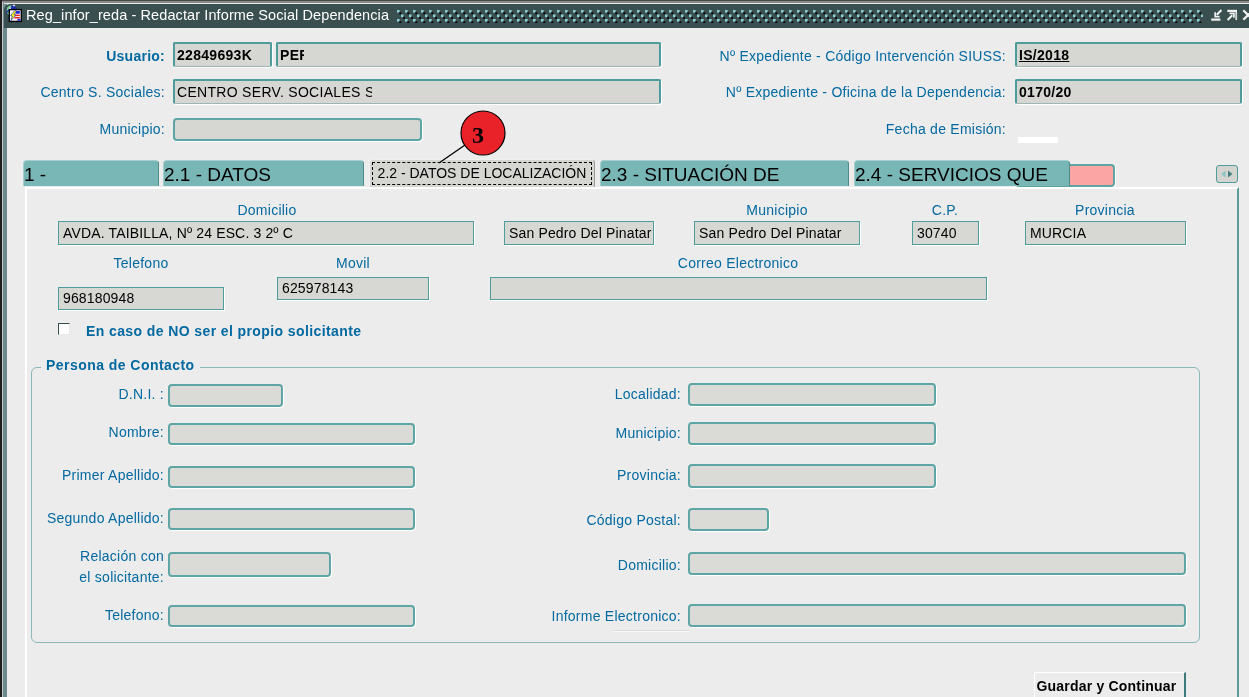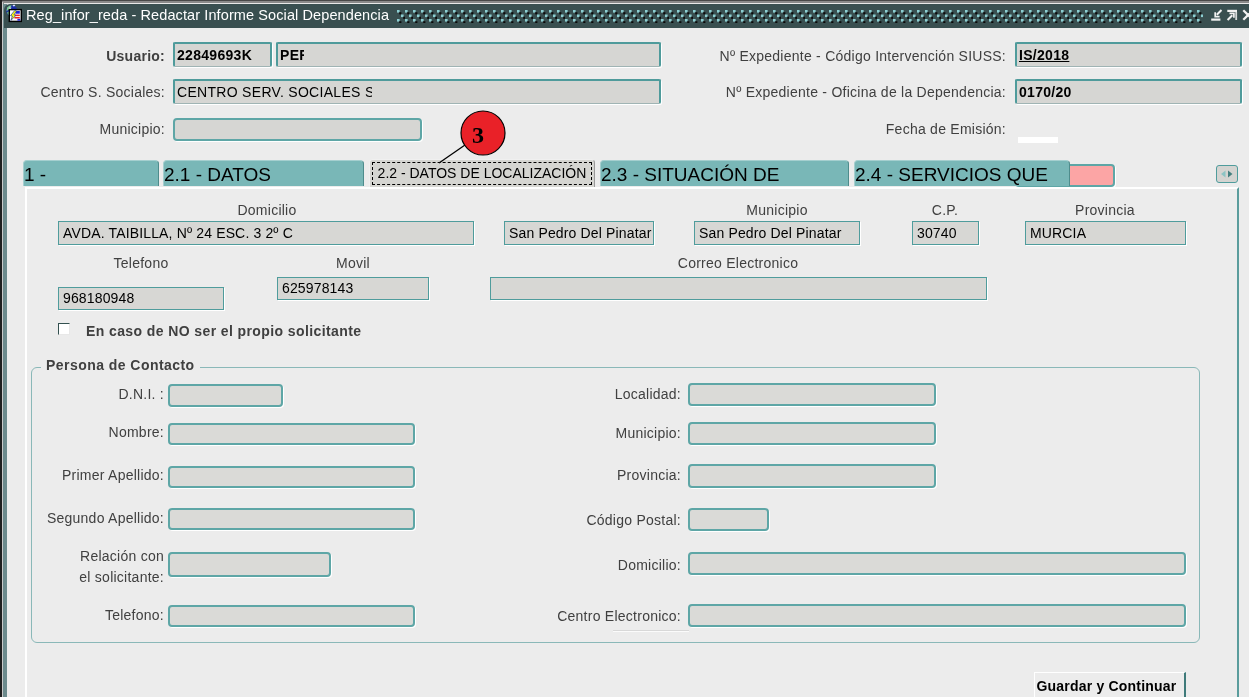--- a/index.html
+++ b/index.html
@@ -1,19 +1,19 @@
 <!DOCTYPE html>
 <html><head>
 <meta charset="utf-8">
 <style>
   html,body{margin:0;padding:0;}
   body{width:1249px;height:697px;position:relative;overflow:hidden;
        font-family:"Liberation Sans",sans-serif;background:#ececec;font-size:14px;}
   .abs{position:absolute;}
-  .lbl{position:absolute;font-size:14px;color:#404040;white-space:nowrap;line-height:17px;letter-spacing:0.25px;}
+  .lbl{position:absolute;font-size:14px;color:#0369a1;white-space:nowrap;line-height:17px;letter-spacing:0.25px;}
   .lblr{text-align:right;}
   .lblc{text-align:center;}
   .b{font-weight:bold;}
   .tf{position:absolute;box-sizing:border-box;background:#d6d6d3;
       border:2px solid #4f9b9b;border-bottom:1px solid #a0b4b4;border-radius:2px;
       box-shadow:1px 1px 0 #ffffff;font-size:14px;color:#000;
       padding:0 8px 0 2px;white-space:nowrap;overflow:hidden;letter-spacing:0.3px;}
   .cf{position:absolute;box-sizing:border-box;background:#d7d7d4;
       border:1px solid #4f9c9c;box-shadow:1px 1px 0 #ffffff;
       font-size:14px;color:#000;padding:0 0 0 4px;white-space:nowrap;overflow:hidden;letter-spacing:0.15px;}
@@ -150,21 +150,21 @@
 <div class="ef" style="left:168px;top:466px;width:247px;height:22px;"></div>
 <div class="ef" style="left:168px;top:508px;width:247px;height:22px;"></div>
 <div class="ef" style="left:168px;top:552px;width:163px;height:25px;"></div>
 <div class="ef" style="left:168px;top:605px;width:247px;height:22px;"></div>
 
 <div class="lbl lblr" style="left:400px;top:386px;width:281px;">Localidad:</div>
 <div class="lbl lblr" style="left:400px;top:425px;width:281px;">Municipio:</div>
 <div class="lbl lblr" style="left:400px;top:467px;width:281px;">Provincia:</div>
 <div class="lbl lblr" style="left:400px;top:512px;width:281px;">Código Postal:</div>
 <div class="lbl lblr" style="left:400px;top:557px;width:281px;">Domicilio:</div>
-<div class="lbl lblr" style="left:400px;top:608px;width:281px;">Centro Electronico:</div>
+<div class="lbl lblr" style="left:400px;top:608px;width:281px;">Informe Electronico:</div>
 
 <div class="ef" style="left:688px;top:383px;width:248px;height:23px;"></div>
 <div class="ef" style="left:688px;top:422px;width:248px;height:23px;"></div>
 <div class="ef" style="left:688px;top:464px;width:248px;height:24px;"></div>
 <div class="ef" style="left:688px;top:508px;width:81px;height:23px;"></div>
 <div class="ef" style="left:688px;top:552px;width:498px;height:23px;"></div>
 <div class="ef" style="left:688px;top:604px;width:498px;height:23px;"></div>
 
 <div class="abs" style="left:1018px;top:137px;width:40px;height:6px;background:#ffffff;"></div>
 <div class="abs" style="left:613px;top:630px;width:76px;height:1px;background:#fbfbfb;border-top:1px solid #d8d8d8;"></div>

